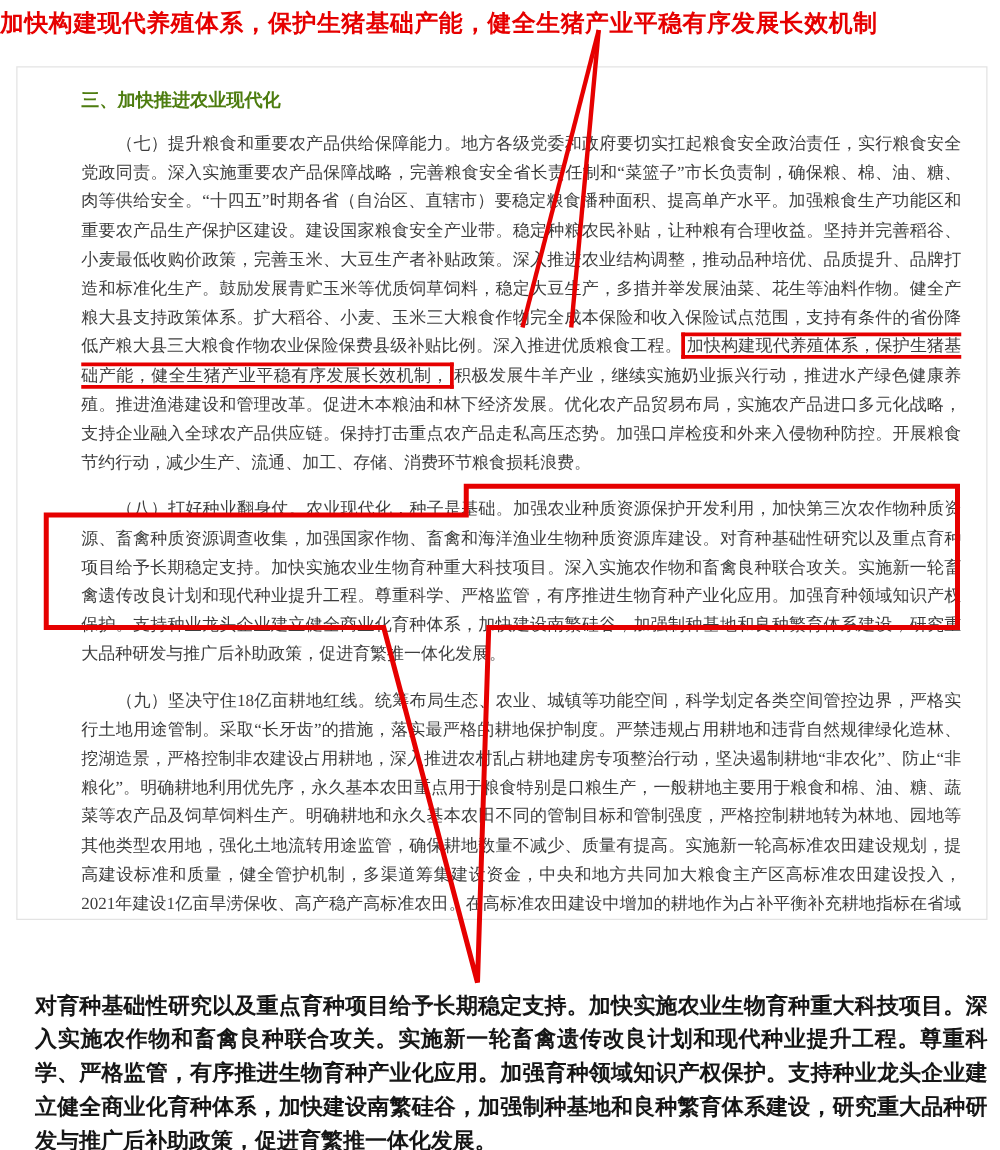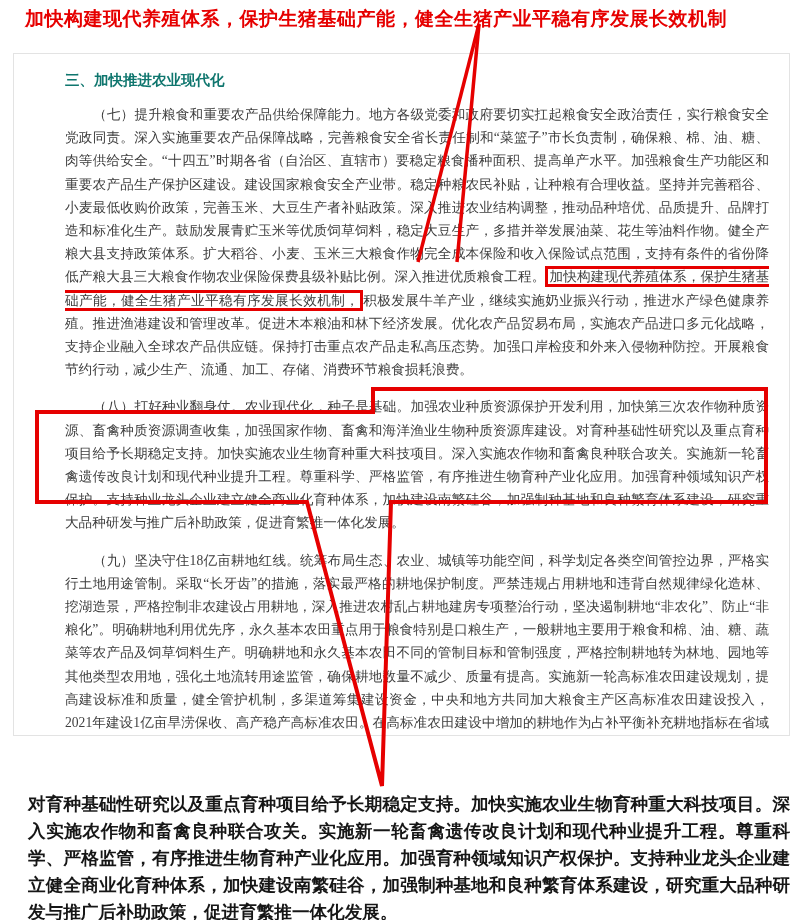--- a/index.html
+++ b/index.html
@@ -11,35 +11,35 @@
   *{margin:0;padding:0;box-sizing:border-box;}
   html,body{background:#ffffff;}
   body{
     position:relative;
     width:800px;height:920px;
     overflow:hidden;
     font-family:"Liberation Sans", sans-serif;
   }
   .annotation-title{
     position:absolute;top:6px;left:0;width:727px;
-    text-align:right;
+    text-align:left;
     color:var(--annotation-red);
     font-size:19px;font-weight:bold;letter-spacing:0.5px;
     font-family:"Liberation Sans", sans-serif;
   }
   .page{
     position:absolute;left:13px;top:53px;
     width:777px;height:683px;
     border:1px solid var(--page-border);
     background:#ffffff;
     padding:17px 20px 0 51px;
     overflow:hidden;
   }
   .section-heading{
-    font-size:14.5px;font-weight:bold;color:#0f766e;
+    font-size:14.5px;font-weight:bold;color:#4d7c0f;
     font-family:"Liberation Sans", sans-serif;
     margin-bottom:13px;
   }
   .para{
     font-family:"Liberation Serif", serif;
     font-size:13.6px;line-height:23.2px;
     color:var(--body-text);
     text-align:justify;
     text-indent:28px;
     margin-bottom:14px;

